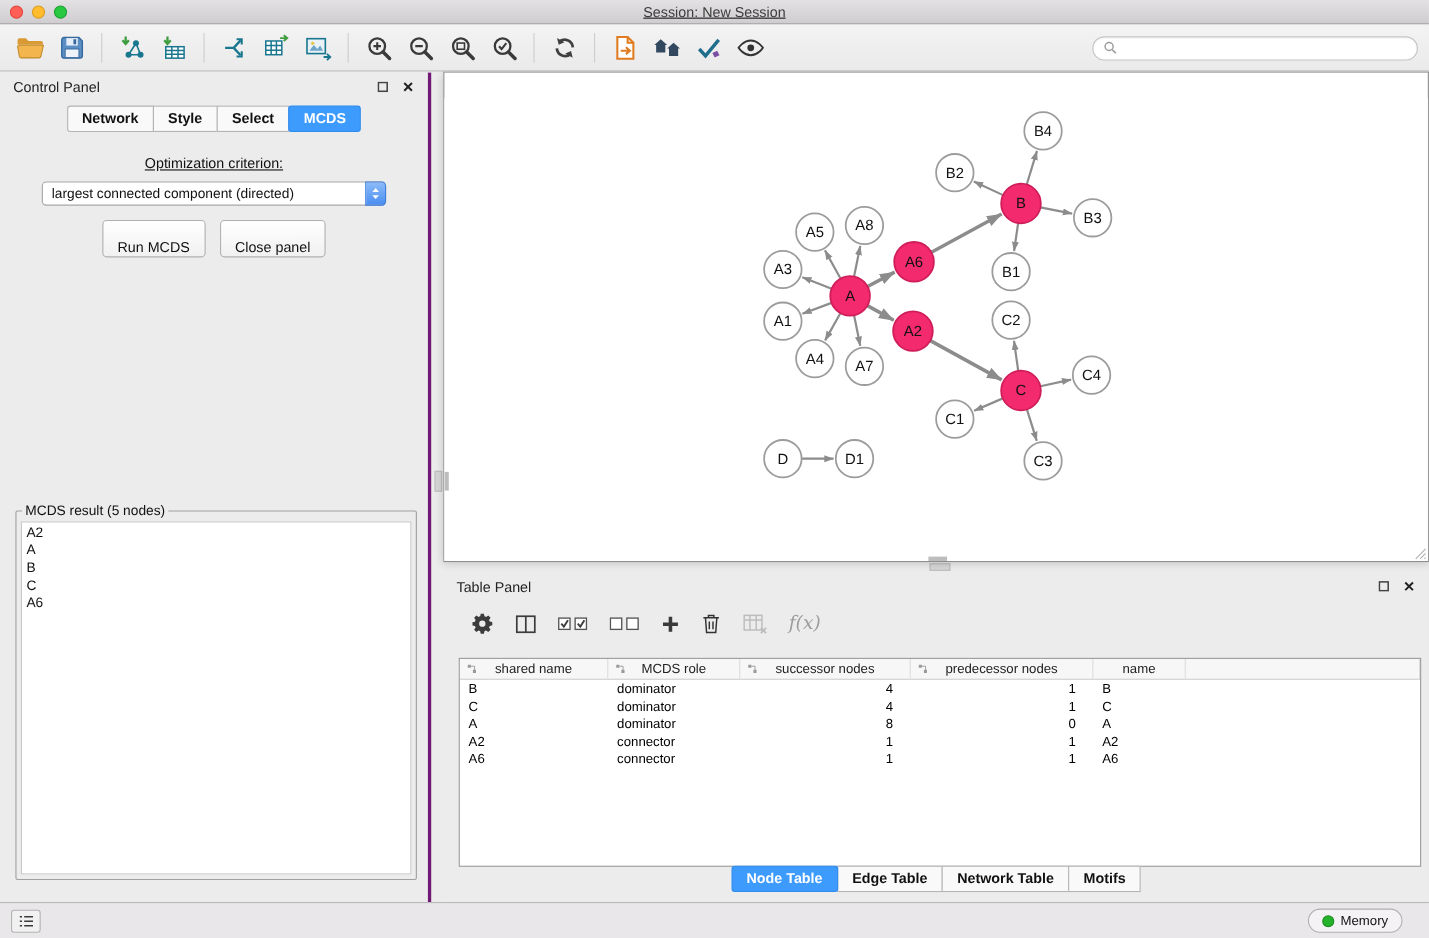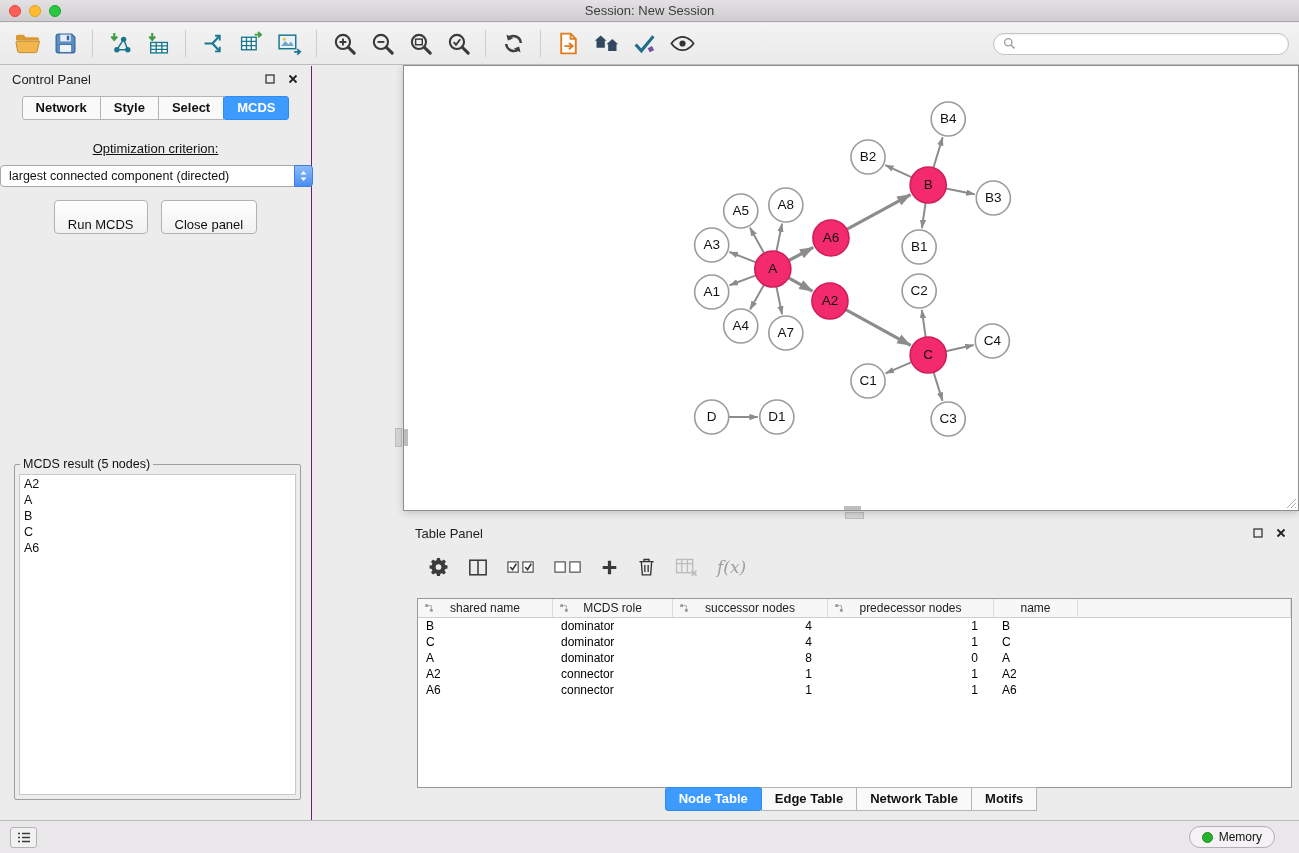--- a/index.html
+++ b/index.html
@@ -8,21 +8,21 @@
     width:1299px; height:853px; position:relative; overflow:hidden;
     background:#ececec; font-family:"Liberation Sans", sans-serif; color:#1a1a1a;
     -webkit-user-select:none; user-select:none;
   }
   svg { display:block; }
 
   
   .titlebar { position:absolute; top:0; left:0; right:0; height:22px;
     background:linear-gradient(#e3e1e3,#cecccе), linear-gradient(#e3e1e3,#cfcdcf);
     background:linear-gradient(#e3e1e3,#cfcdcf);
-    border-bottom:1px solid #a9a7a9; z-index:50; }
+    border-bottom:1px solid #a9a7a9; z-index:50;text-decoration:underline; }
   .traffic { position:absolute; left:9px; top:5px; display:flex; gap:8px; }
   .tl { width:12px; height:12px; border-radius:50%; display:inline-block; }
   .tl.red { background:#ff5f57; border:1px solid #e2453c; }
   .tl.yellow { background:#febc2e; border:1px solid #dfa023; }
   .tl.green { background:#28c840; border:1px solid #1ea432; }
   .titlebar .title { text-align:center; line-height:21px; font-size:13px; color:#3d3d3d; }
 
   
   .toolbar { position:absolute; top:23px; left:0; right:0; height:42px;
     background:linear-gradient(#f4f3f4,#ebeaeb); border-bottom:1px solid #bdbdbd;
@@ -30,22 +30,22 @@
   .tbtn { width:38px; height:34px; display:flex; align-items:center; justify-content:center;
     background:transparent; border:none; padding:0; cursor:default; }
   .tbtn svg { width:25px; height:25px; }
   .sep { width:1px; height:27px; background:#cdcdcd; margin:0 8px; flex:none; }
   .spacer { flex:1; }
   .search { width:296px; height:22px; border:1px solid #c3c3c3; border-radius:12px; background:#fff;
     display:flex; align-items:center; padding:0 9px; gap:5px; margin-right:2px; box-shadow:inset 0 1px 2px rgba(0,0,0,.06); }
   .search input { border:none; outline:none; flex:1; font-size:12px; background:transparent; font-family:inherit; }
 
   
-  .control-panel { position:absolute; left:0; top:66px; width:312px; height:754px;
-    background:#ececec; border-right:1px solid #701a75; }
+  .control-panel { position:absolute; left:0; top:66px; width:392px; height:754px;
+    background:#ececec; border-right:3px solid #701a75; }
   .panel-header { height:26px; display:flex; align-items:center; padding:0 12px; font-size:13px; color:#222; }
   .panel-controls { margin-left:auto; display:flex; gap:11px; align-items:center; }
   .panel-controls .pbtn { background:none; border:none; padding:0; width:12px; height:12px; display:flex; align-items:center; justify-content:center; }
 
   .tabs-row { display:flex; justify-content:center; margin-top:4px; }
   .tab { font-size:13px; padding:3px 13px 4px; background:#f9f9f9; border:1px solid #b4b4b4;
     margin-left:-1px; color:#111; cursor:default;font-weight:bold; }
   .tab:first-child { border-radius:3px 0 0 3px; margin-left:0; }
   .tab.selected { background:#3e9bfe; border-color:#2e8bf0; color:#fff; border-radius:3px; position:relative; z-index:2; }
 

